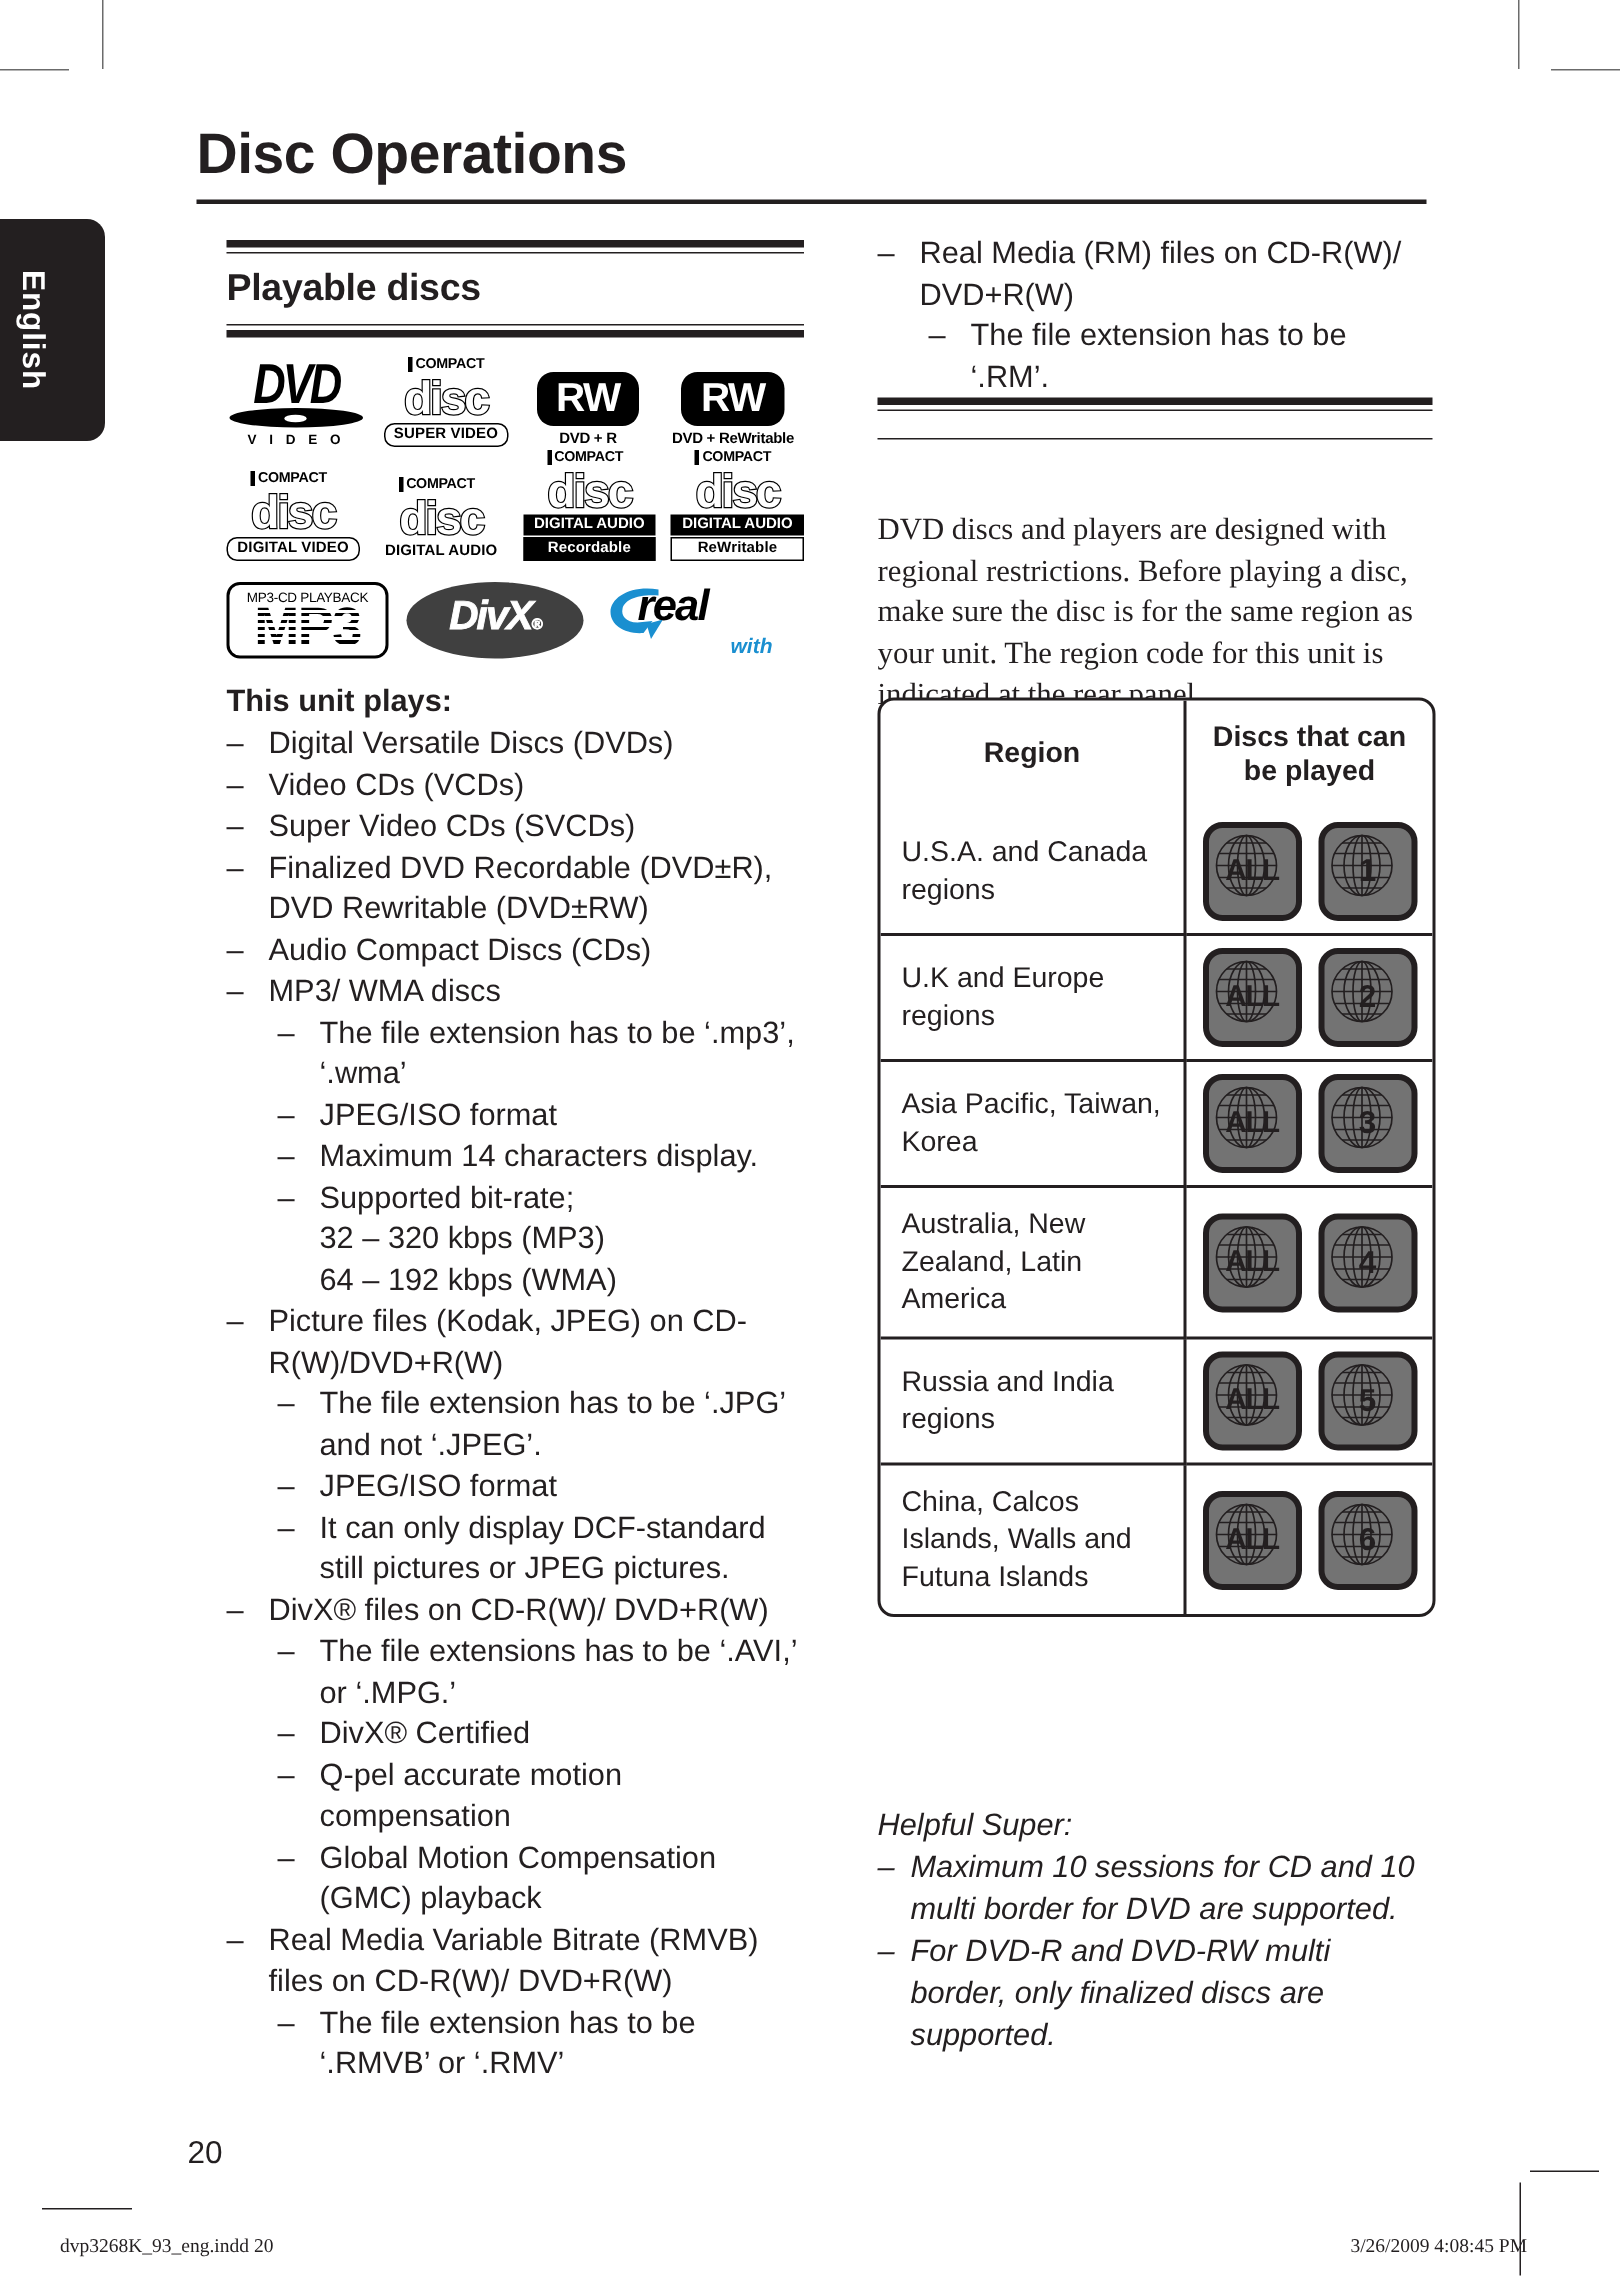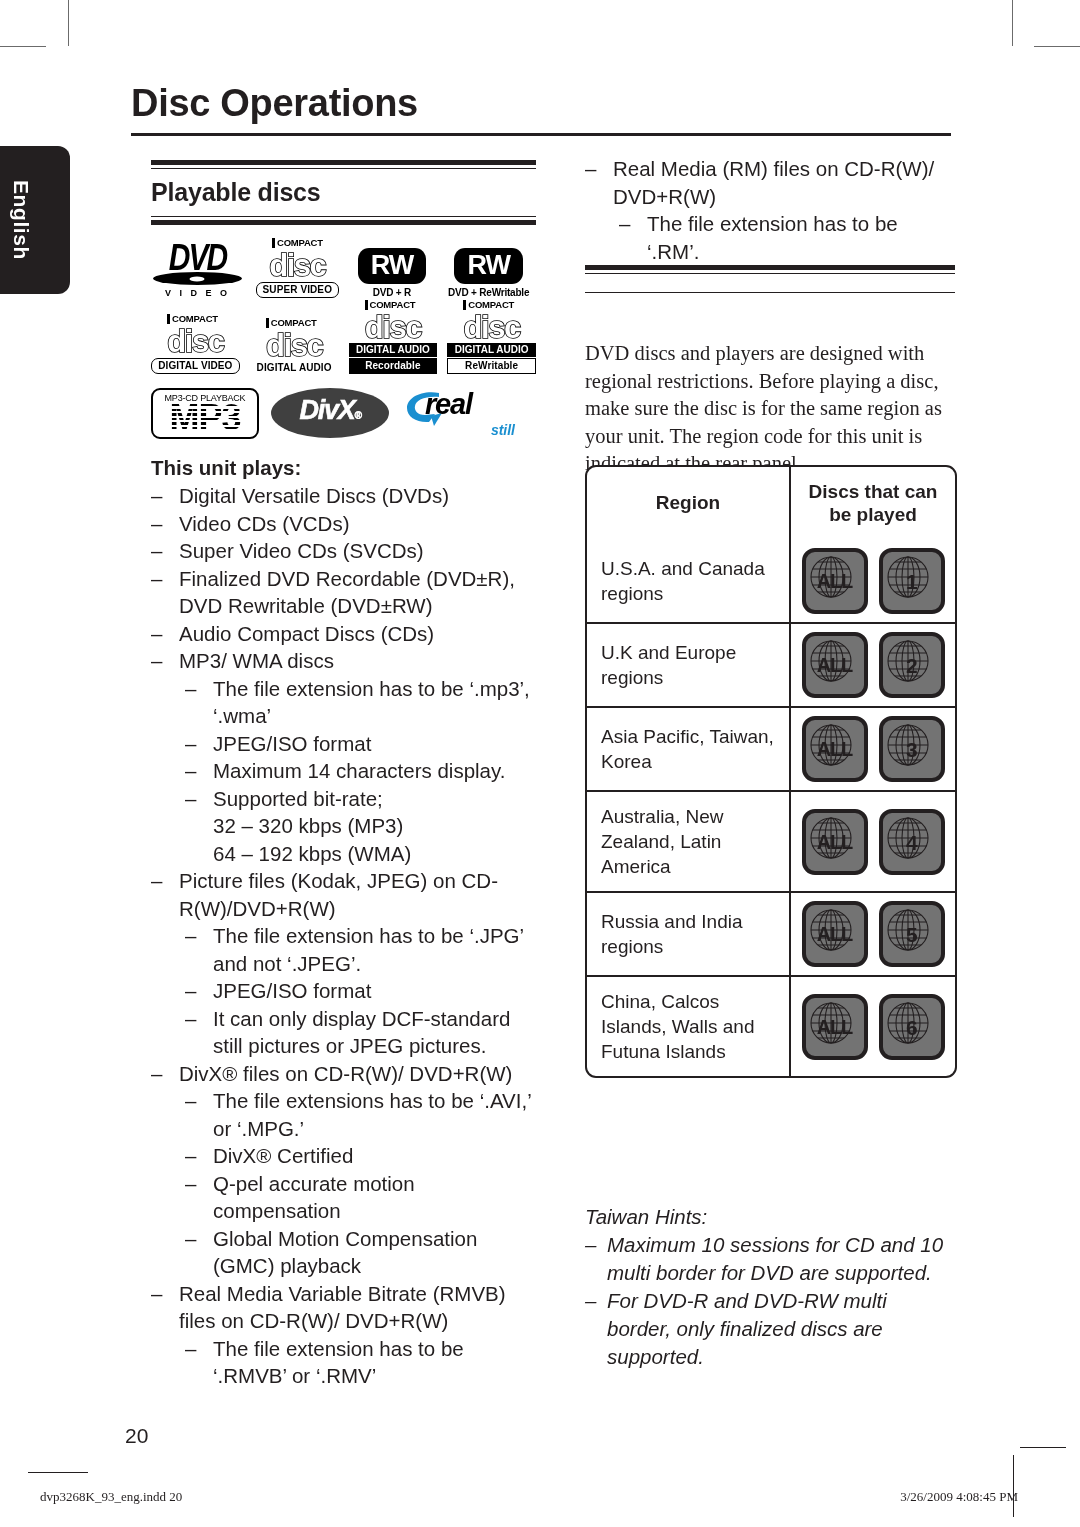--- a/index.html
+++ b/index.html
@@ -579,21 +579,21 @@
 
         <div class="logo-cell real-logo" style="margin-left:12px;">
           <div style="width:100%;">
             <div class="real-swoosh">
               <svg width="120" height="38" viewBox="0 0 120 38">
                 <path d="M38 5 C20 2, 6 10, 6 20 C6 29, 16 35, 28 34 L34 26 L24 27 C16 27, 13 22, 14 18 C15 12, 24 8, 38 9 Z" fill="#1a8fd0"></path>
                 <path d="M30 28 L41 25 L33 38 Z" fill="#1a8fd0"></path>
               </svg>
               <div class="real-word">real</div>
             </div>
-            <div class="real-rmvb">still</div>
+            <div class="real-rmvb">with</div>
           </div>
         </div>
       </div>
     </div>
 
     <div class="subhead" style="position:absolute; top:454px;">This unit plays:</div>
 
     <ul class="dashlist" id="left-list" style="position:absolute; top:482px; width:100%;">
         <li class="l1"><span class="dash">–</span><span>Digital Versatile Discs (DVDs)</span></li>
         <li class="l1"><span class="dash">–</span><span>Video CDs (VCDs)</span></li>
@@ -880,21 +880,21 @@
                     <div class="globe-label">6</div>
                   </div>
                 </div>
               </td>
             </tr>
           </tbody>
       </table>
     </div>
 
     <div class="italic-block" id="hints" style="position:absolute; top:1203px; width:100%;">
-        <div>Taiwan Hints:</div>
+        <div>Helpful Super:</div>
         <div class="hintline"><span class="dash">–</span><span>Maximum 10 sessions for CD and 10 multi border for DVD are supported.</span></div>
         <div class="hintline"><span class="dash">–</span><span>For DVD-R and DVD-RW multi border, only finalized discs are supported.</span></div>
       </div>
   </div>
 
   <div id="page-number">20</div>
 
   <div id="footer-rule"></div>
   <div id="footer-hrule-r"></div>
   <div id="footer-vrule"></div>

